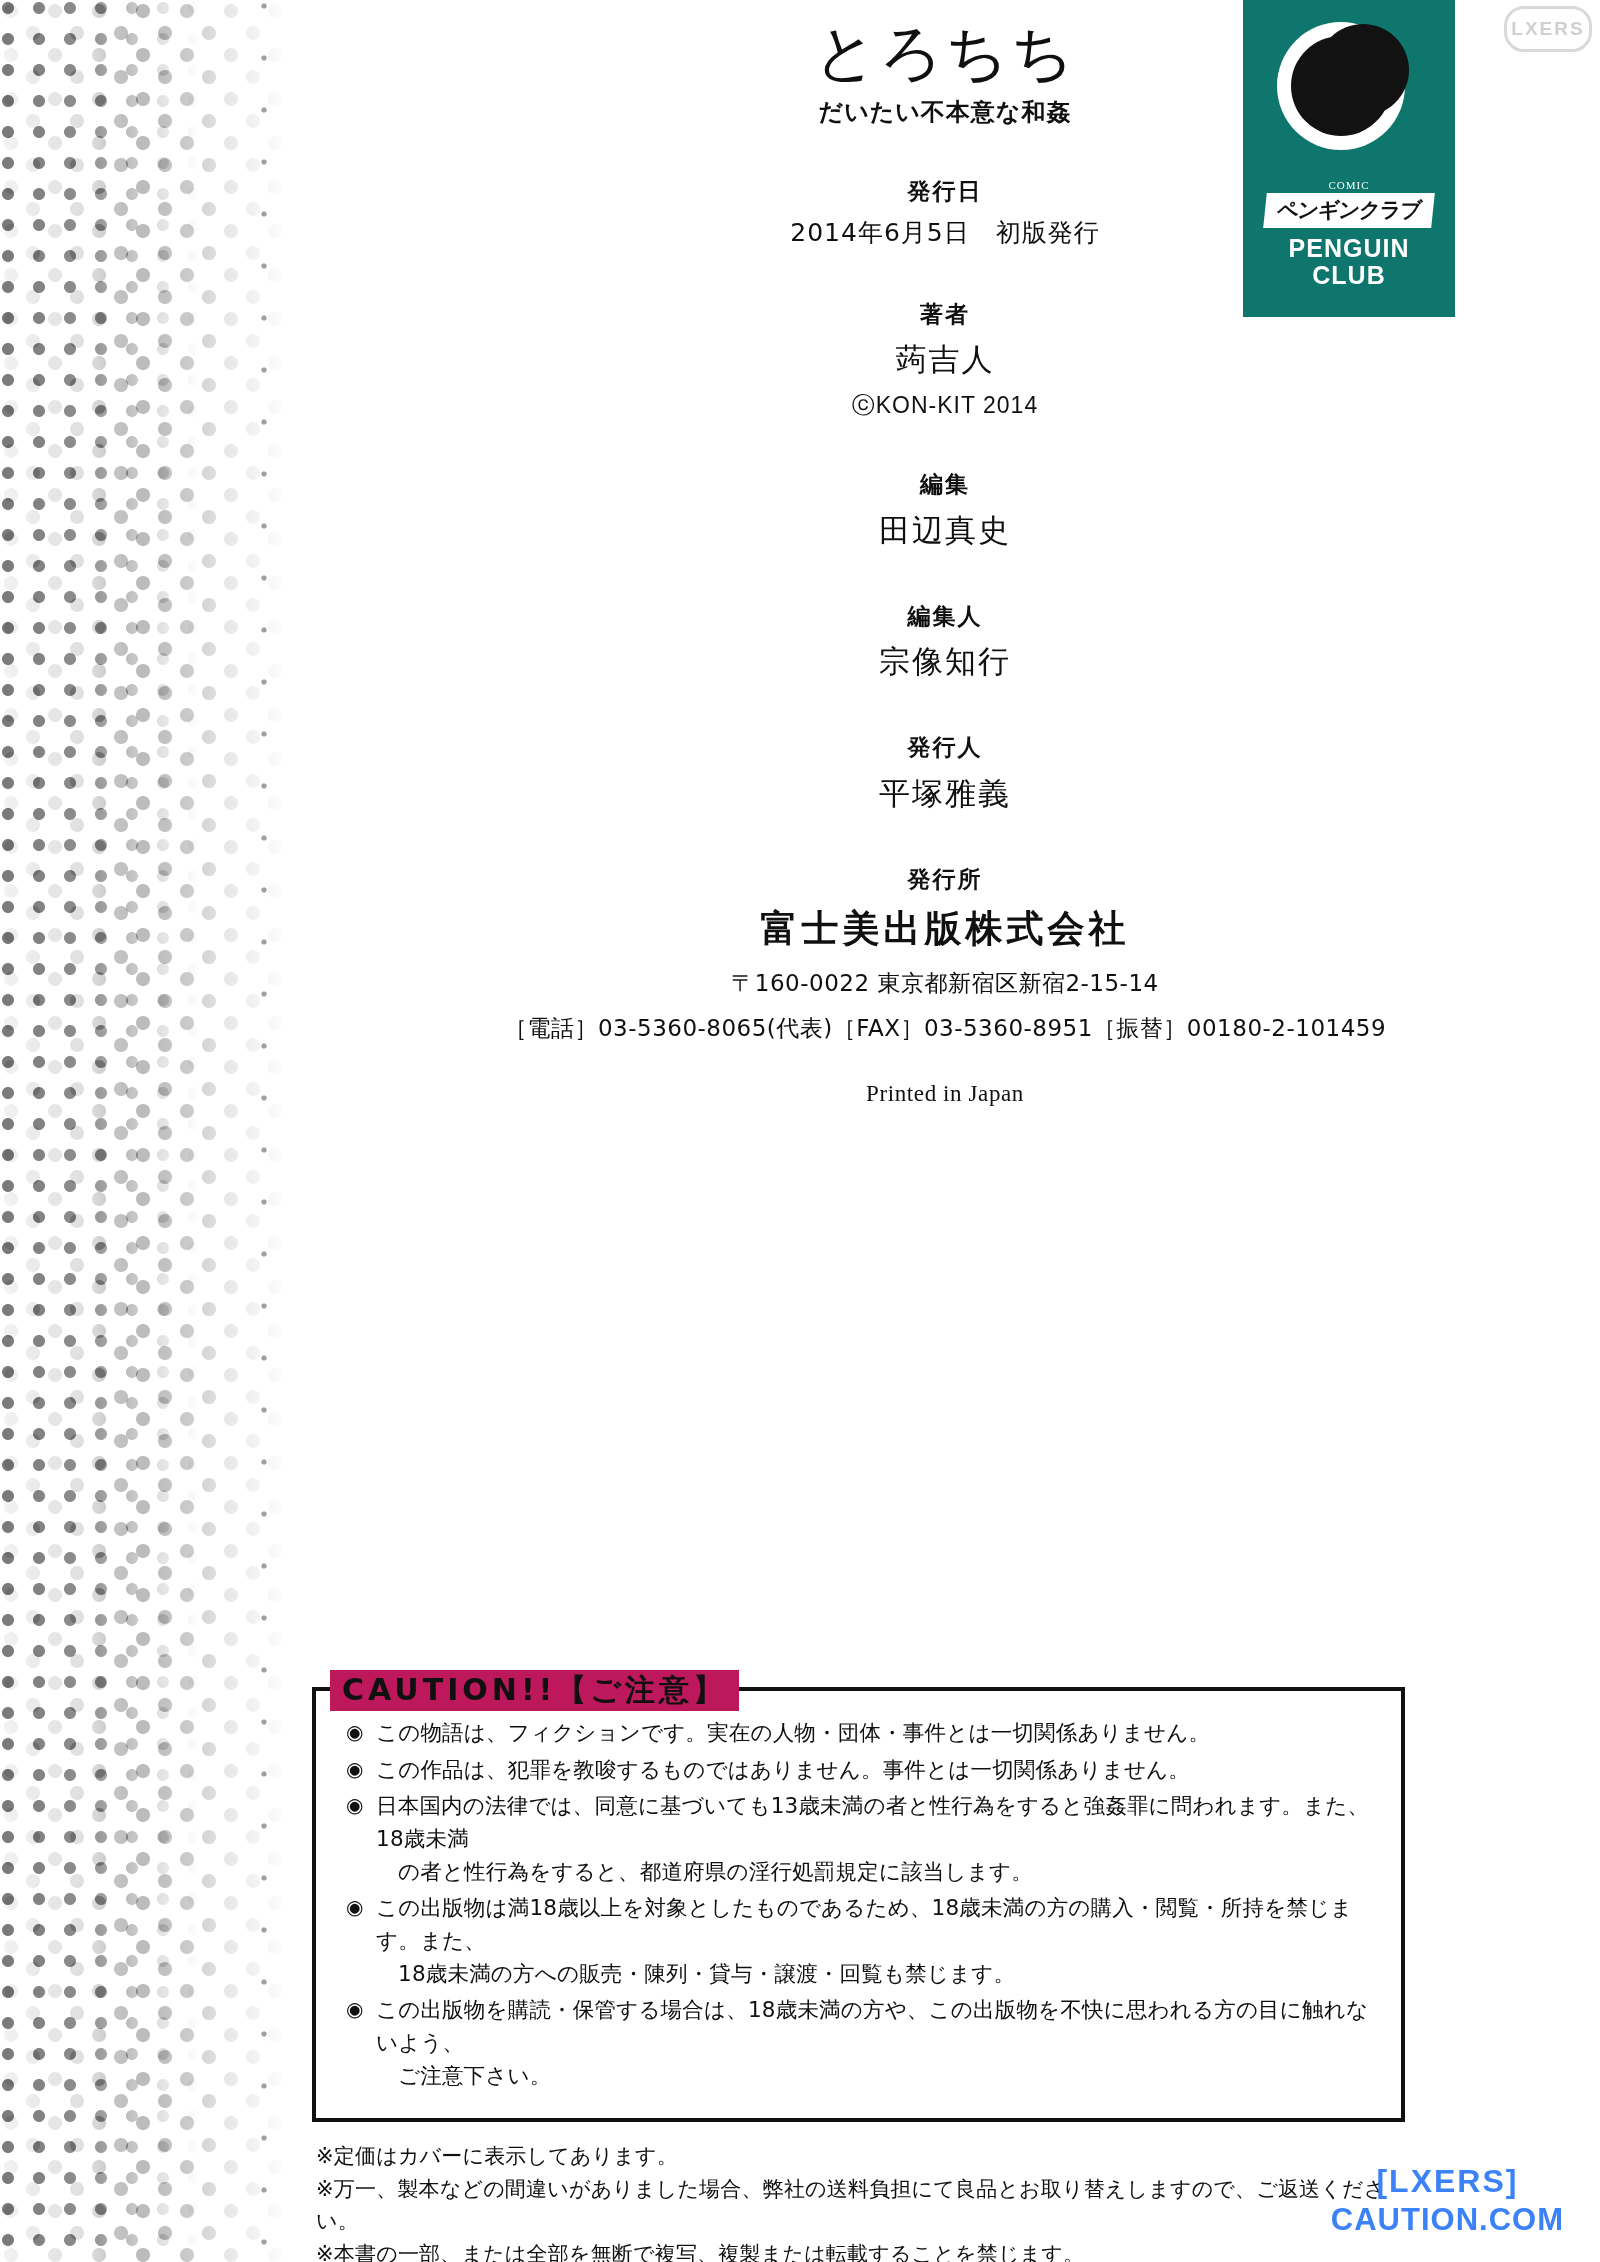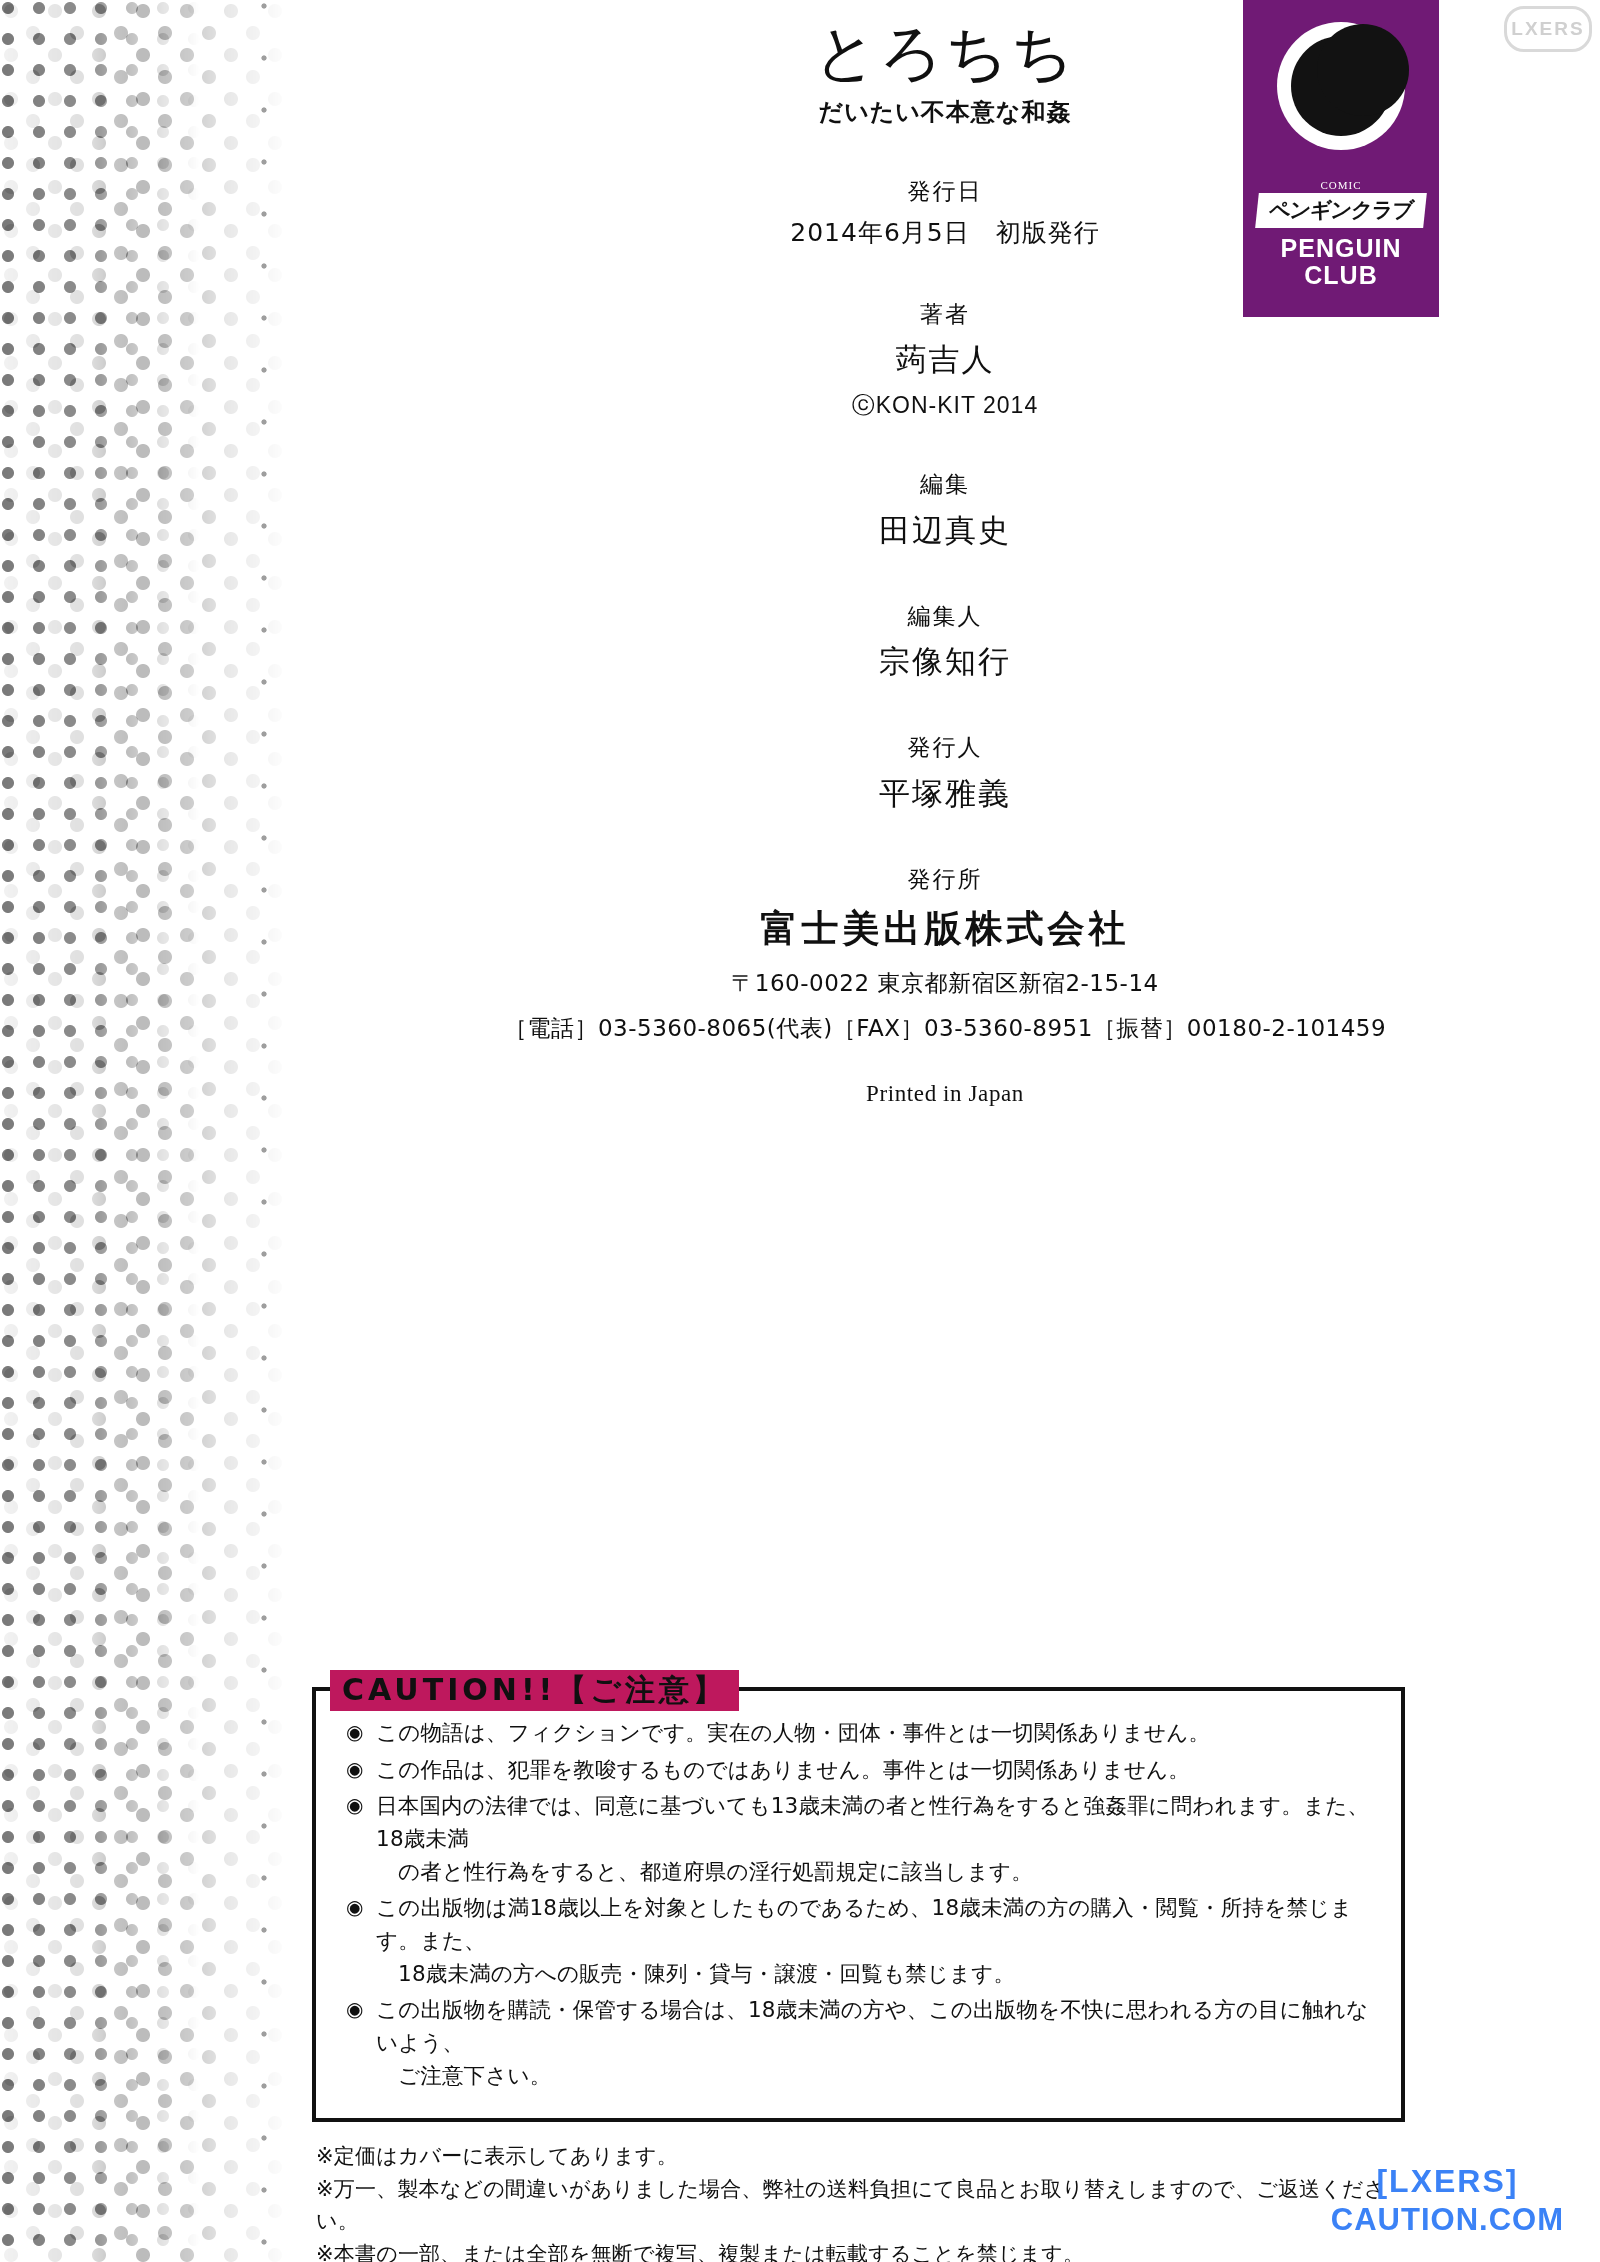--- a/index.html
+++ b/index.html
@@ -48,23 +48,23 @@
     background-image: radial-gradient(circle at 6px 6px, #8d8d8d 2.2px, rgba(255,255,255,0) 3px);
     background-size: 13px 52px;
     opacity: 0.85;
   }
 
   
   .penguin-logo {
     position: absolute;
     left: 1243px;
     top: 0;
-    width: 196px;
+    width: 212px;
     height: 317px;
-    background: #701a75;
+    background: #0f766e;
     color: #ffffff;
     text-align: center;
   }
   .penguin-moon {
     position: relative;
     width: 196px;
     height: 196px;
   }
   .penguin-moon .ring {
     position: absolute;
@@ -166,21 +166,21 @@
   .book-subtitle {
     margin-top: 12px;
     font-size: 24px;
     font-weight: bold;
     letter-spacing: 1px;
   }
 
   .field { margin-top: 46px; }
   .field-label {
     font-size: 23px;
-    font-weight: normal;
+    font-weight: bold;
     letter-spacing: 2px;
     line-height: 1.5;
   }
   .field-value {
     font-size: 31px;
     letter-spacing: 2px;
     line-height: 1.45;
     margin-top: 6px;
   }
   .field-value.small { font-size: 25px; letter-spacing: 1px; }

